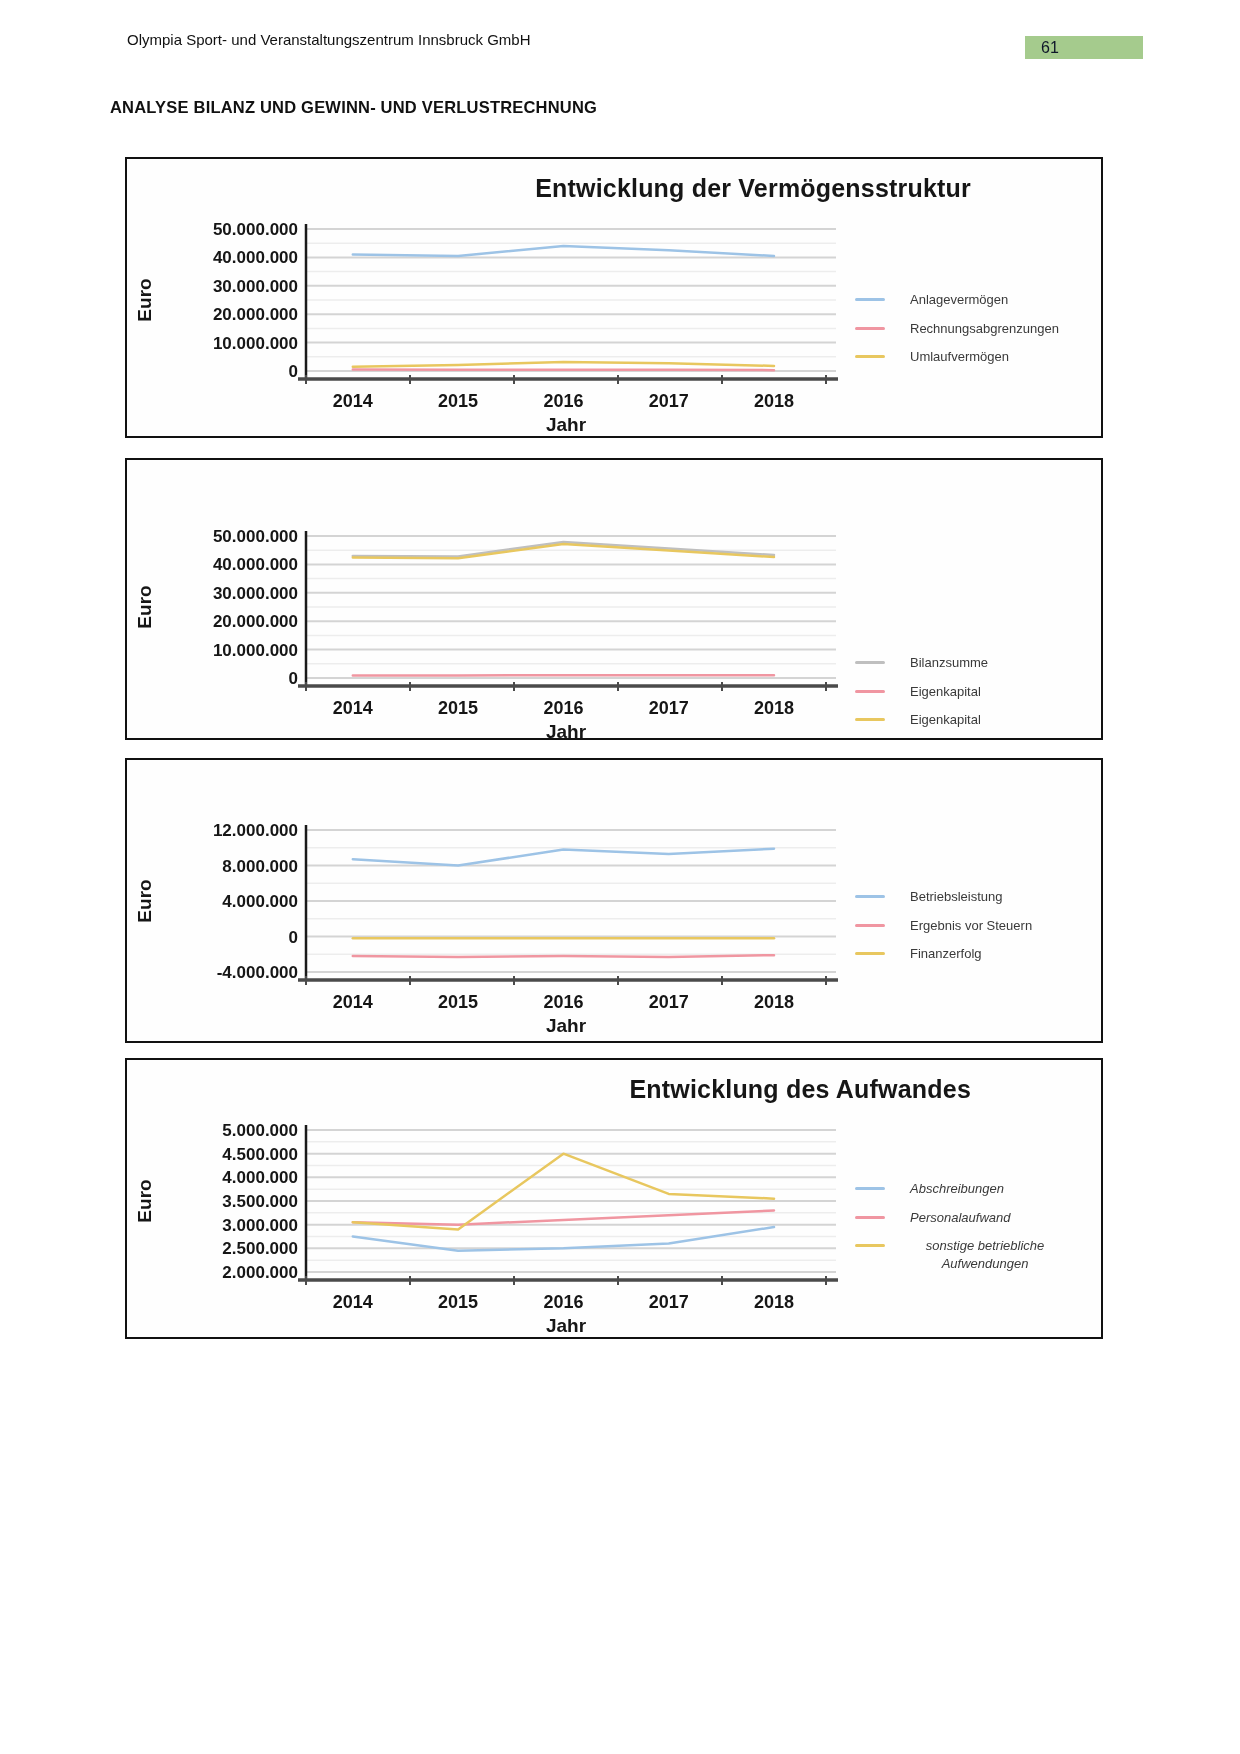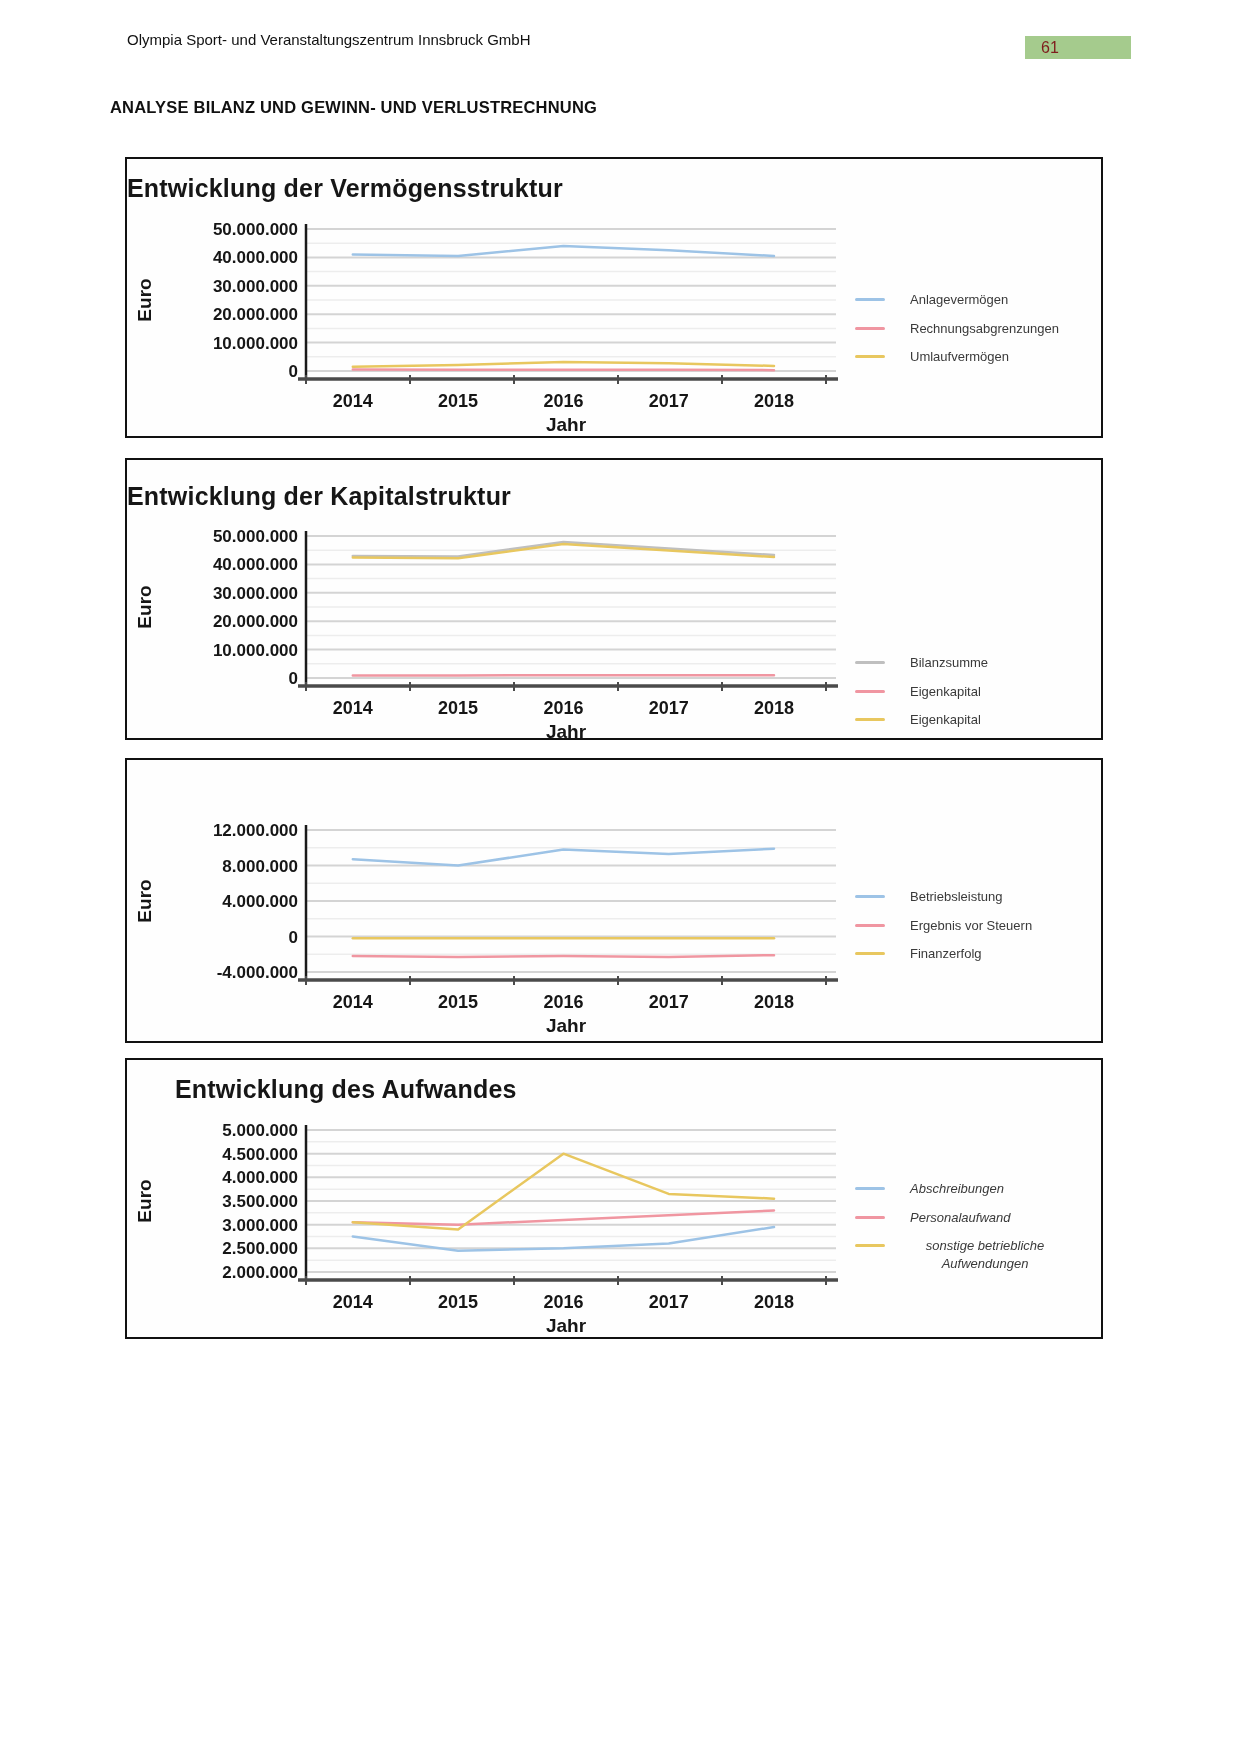--- a/index.html
+++ b/index.html
@@ -1,30 +1,30 @@
 <!DOCTYPE html>
 <html><head>
 <meta charset="utf-8">
 <style>
   html,body{margin:0;padding:0;background:#ffffff;}
   .page{position:relative;width:1240px;height:1754px;background:#ffffff;
         font-family:"Liberation Sans",sans-serif;color:#1a1a1a;overflow:hidden;}
   .header-company{position:absolute;left:127px;top:31px;font-size:15px;color:#111;}
-  .page-badge{position:absolute;left:1025px;top:36px;width:106px;height:23px;
+  .page-badge{position:absolute;left:1025px;top:36px;width:118px;height:23px;
         line-height:23px;padding-left:16px;box-sizing:border-box;
-        color:#7f1d1d;font-size:16px;}
+        color:#0f172a;font-size:16px;}
   .section-title{position:absolute;left:110px;top:98px;font-size:16.5px;font-weight:bold;
         letter-spacing:.2px;color:#111;}
   .chart-box{position:absolute;left:125px;width:978px;border:2.5px solid #111;
         box-sizing:border-box;background:#fefefe;}
   .box-1{top:157px;height:281px;}
   .box-2{top:458px;height:282px;}
   .box-3{top:758px;height:285px;}
   .box-4{top:1058px;height:281px;padding-left:48px;}
-  .chart-title{padding-top:15px;padding-right:130px;text-align:left;
+  .chart-title{padding-top:15px;padding-right:130px;text-align:right;
         font-size:25px;font-weight:bold;color:#161616;letter-spacing:.2px;}
   .box-2 .chart-title{padding-top:22px;}
   .chart-row{position:absolute;top:52px;left:4px;right:0;}
   .box-2 .chart-row{top:58px;}
   svg.plot{display:block;}
   svg text{font-family:"Liberation Sans",sans-serif;fill:#161616;}
   .legend{position:absolute;left:728px;width:242px;}
   .box-1 .legend{top:132px;}
   .box-2 .legend{top:194px;}
   .box-3 .legend{top:128px;}
@@ -95,21 +95,20 @@
           <div class="legend-label">Rechnungsabgrenzungen</div>
         </div>
         <div class="legend-item">
           <div class="legend-swatch" style="background: rgb(232, 199, 95);"></div>
           <div class="legend-label">Umlaufvermögen</div>
         </div>
       </div>
   </div>
 
   <div class="chart-box box-2">
-    <div class="chart-title">Entwicklung der Kapitalstruktur</div>
     <div class="chart-row">
       <svg class="plot" width="730" height="225" viewBox="0 0 730 225">
           <line x1="175" x2="705" y1="145.8" y2="145.8" stroke="#ededed" stroke-width="1.5"></line>
           <line x1="175" x2="705" y1="117.4" y2="117.4" stroke="#ededed" stroke-width="1.5"></line>
           <line x1="175" x2="705" y1="89" y2="89" stroke="#ededed" stroke-width="1.5"></line>
           <line x1="175" x2="705" y1="60.60000000000001" y2="60.60000000000001" stroke="#ededed" stroke-width="1.5"></line>
           <line x1="175" x2="705" y1="32.2" y2="32.2" stroke="#ededed" stroke-width="1.5"></line>
           <line x1="175" x2="705" y1="160" y2="160" stroke="#d4d4d4" stroke-width="2"></line>
           <line x1="175" x2="705" y1="131.6" y2="131.6" stroke="#d4d4d4" stroke-width="2"></line>
           <line x1="175" x2="705" y1="103.19999999999999" y2="103.19999999999999" stroke="#d4d4d4" stroke-width="2"></line>

